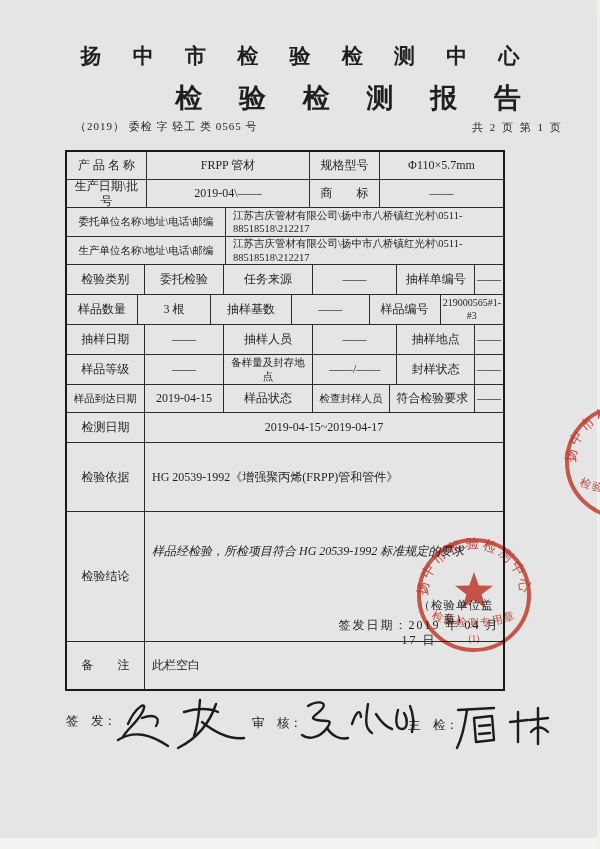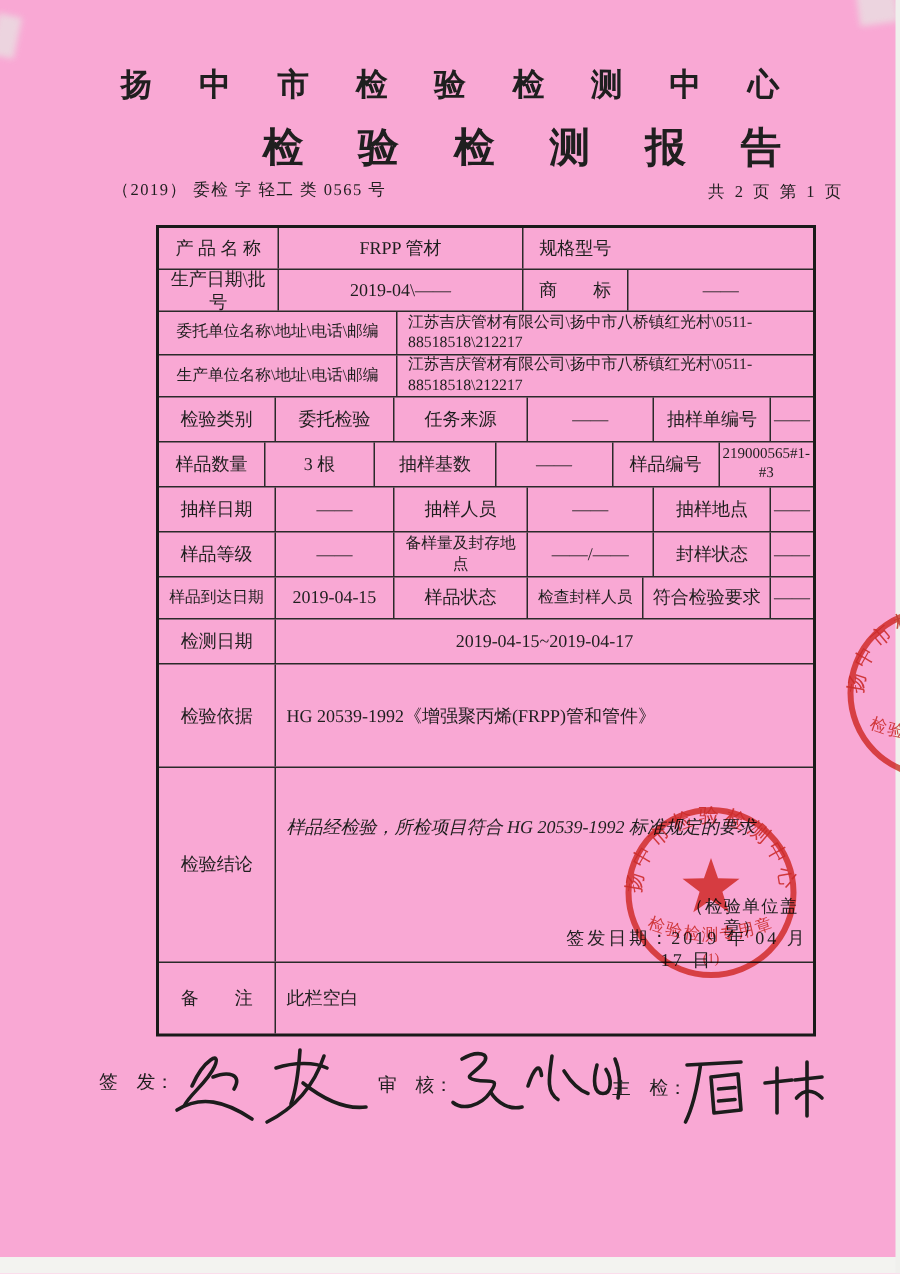--- a/index.html
+++ b/index.html
@@ -5,21 +5,21 @@
   html,body{margin:0;padding:0;}
   body{
     width:600px;height:849px;
     background:#ffffff;
     font-family:"Liberation Serif","DejaVu Serif",serif;
     color:#1f1f1f;
     overflow:hidden;
   }
   .page{
     position:relative;width:600px;height:849px;
-    background:#f9a8d4;overflow:hidden;
+    background:#e5e5e5;overflow:hidden;
   }
   
   .smudge{position:absolute;background:#e7e7e4;filter:blur(2px);opacity:.7;}
   .smudge.tl{left:-4px;top:10px;width:16px;height:28px;transform:rotate(12deg);}
   .smudge.tr{left:572px;top:-6px;width:26px;height:22px;transform:rotate(-8deg);}
   .bottom-strip{position:absolute;left:0;bottom:0;width:600px;height:11px;background:#f3f3f0;}
   .right-strip{position:absolute;right:0;top:0;width:3px;height:849px;background:#f0f0ed;}
 
   
   .org-name{
@@ -35,21 +35,20 @@
   .doc-line{position:absolute;top:119px;left:75px;font-size:11px;letter-spacing:1px;}
   .page-ind{position:absolute;top:120px;left:472px;font-size:11px;letter-spacing:2px;}
 
   
   .doc-table{
     position:absolute;left:65px;top:150px;width:440px;
     border:2px solid #1a1a1a;
     box-sizing:border-box;
     background:transparent;
     font-size:12px;
-    margin-left:39px;
   }
   .trow{display:flex;box-sizing:border-box;}
   .trow + .trow{border-top:1px solid #2a2a2a;}
   .cell{
     box-sizing:border-box;
     display:flex;align-items:center;justify-content:center;
     text-align:center;line-height:1.25;
     padding:1px 2px;
   }
   .cell + .cell{border-left:1px solid #2a2a2a;}
@@ -86,20 +85,21 @@
   <div class="report-title">检 验 检 测 报 告</div>
   <div class="doc-line">（2019） 委检 字 轻工 类 0565 号</div>
   <div class="page-ind">共 2 页 第 1 页</div>
 
   <div class="doc-table">
 
     <div class="trow" style="height:27px">
       <div class="cell" style="width:79px">产 品 名 称</div>
       <div class="cell" style="width:163px">FRPP 管材</div>
       <div class="cell" style="width:70px">规格型号</div>
+      <div class="cell grow">Φ110×5.7mm</div>
     </div>
 
     <div class="trow" style="height:28px">
       <div class="cell" style="width:79px">生产日期\批号</div>
       <div class="cell" style="width:163px">2019-04\——</div>
       <div class="cell" style="width:70px">商　　标</div>
       <div class="cell grow">——</div>
     </div>
 
     <div class="trow" style="height:29px">

